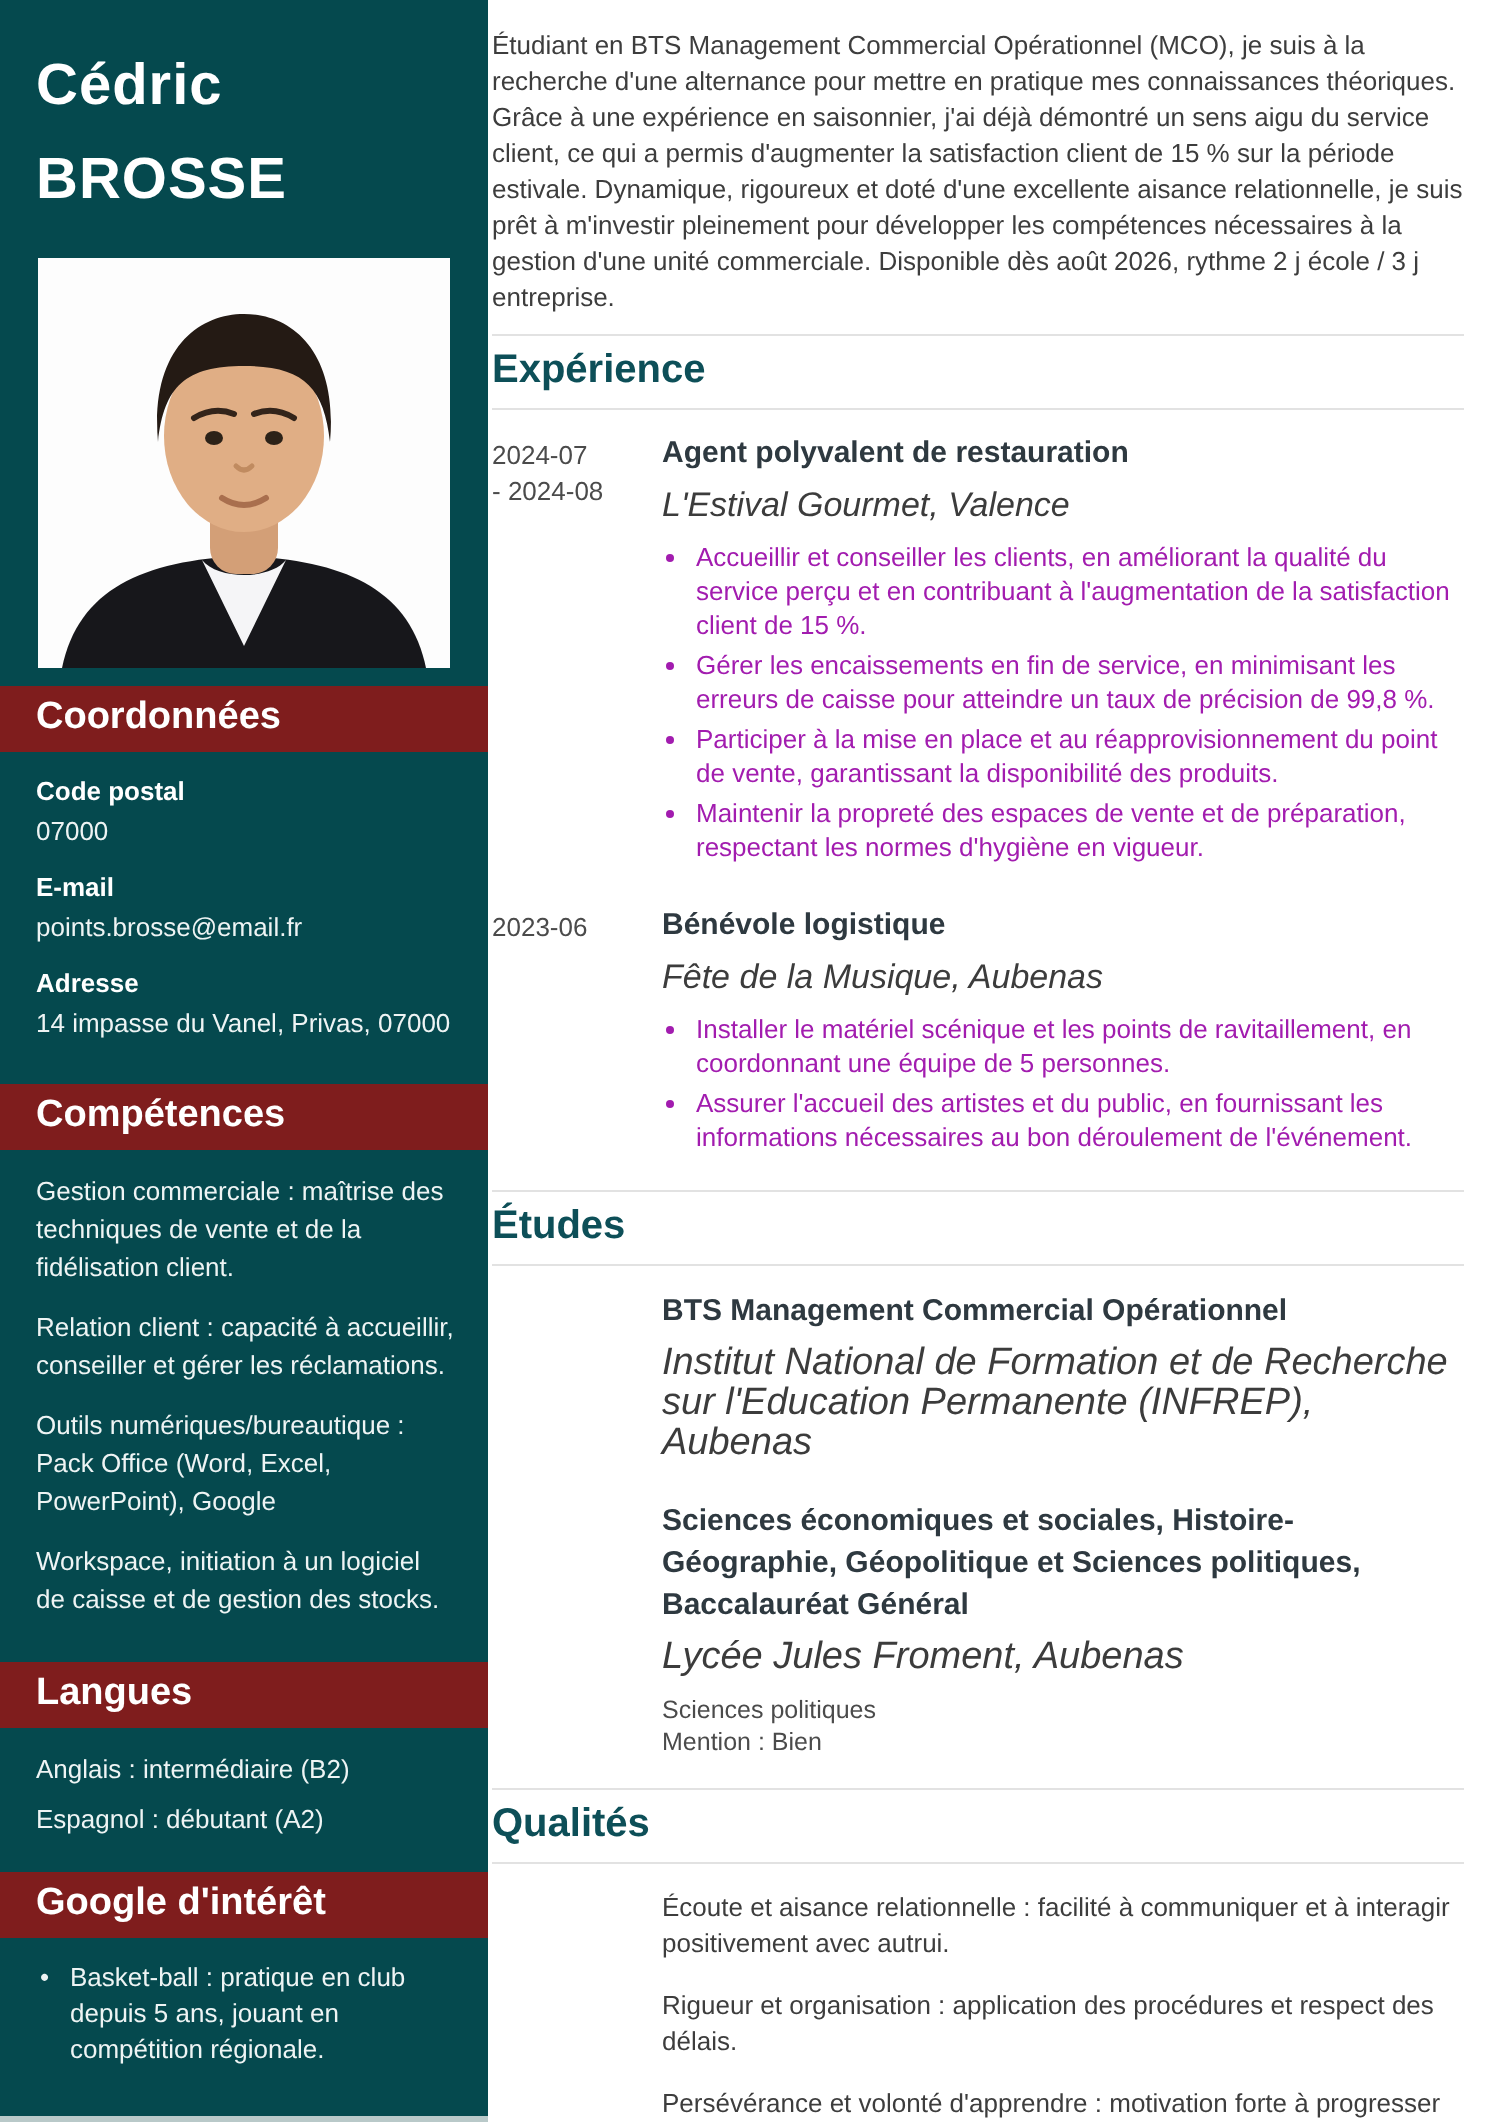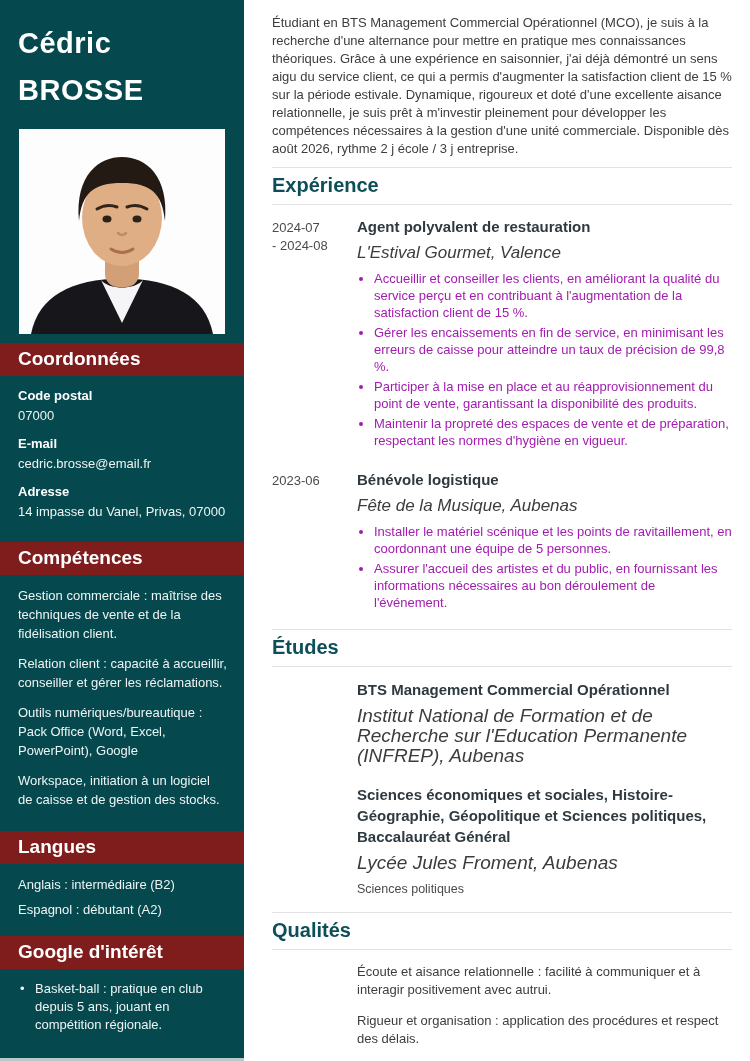--- a/index.html
+++ b/index.html
@@ -23,21 +23,21 @@
   .field-value { line-height:18px; }
 
   .side-par { line-height:19px; margin-bottom:11px; }
   .side-item { line-height:19px; margin-bottom:6px; }
 
   .side-list { list-style:none; }
   .side-list li { position:relative; padding-left:17px; line-height:18px; margin-bottom:4px; }
   .side-list li::before { content:"•"; position:absolute; left:2px; top:0; color:#eef4f4; }
 
   
-  .main { flex:1; padding:14px 18px 0 28px; color:#3c3c3c; }
+  .main { flex:1; padding:14px 18px 0 2px; color:#3c3c3c; }
   .summary { font-size:13px; line-height:18px; color:#3d3d3d; }
 
   .section-header { margin-top:9px; border-top:1px solid #e2e2e2; border-bottom:1px solid #e2e2e2;
                     padding:6px 0 7px 0; color:#0d4f58; font-size:20px; font-weight:bold; }
 
   .entry { display:flex; margin-top:12px; }
   .entry.gap-lg { margin-top:18px; }
   .date-col { width:85px; flex-shrink:0; font-size:13px; color:#4b4b4b; line-height:18px; padding-top:2px; }
   .body-col { flex:1; min-width:0; }
   .role { font-size:15px; font-weight:bold; color:#2e3940; line-height:20px; }
@@ -79,21 +79,21 @@
     </div>
 
     <div class="side-band">Coordonnées</div>
     <div class="side-body">
       <div class="field">
         <div class="field-label">Code postal</div>
         <div class="field-value">07000</div>
       </div>
       <div class="field">
         <div class="field-label">E-mail</div>
-        <div class="field-value">cedric.brosse@email.fr</div>
+        <div class="field-value">points.brosse@email.fr</div>
       </div>
       <div class="field">
         <div class="field-label">Adresse</div>
         <div class="field-value">14 impasse du Vanel, Privas, 07000</div>
       </div>
     </div>
 
     <div class="side-band">Compétences</div>
     <div class="side-body">
       <p class="side-par">Gestion commerciale : maîtrise des techniques de vente et de la fidélisation client.</p>
@@ -165,20 +165,21 @@
       </div>
     </div>
 
     <div class="entry gap-lg">
       <div class="date-col"></div>
       <div class="body-col">
         <div class="degree">Sciences économiques et sociales, Histoire-Géographie, Géopolitique et Sciences politiques, Baccalauréat Général</div>
         <div class="school">Lycée Jules Froment, Aubenas</div>
         <div class="details">
           <div class="detail-line">Sciences politiques</div>
+          <div class="detail-line">Mention : Bien</div>
         </div>
       </div>
     </div>
 
     <h2 class="section-header" style="margin-top:15px">Qualités</h2>
 
     <div class="entry" style="margin-top:0">
       <div class="date-col"></div>
       <div class="body-col">
         <p class="quality">Écoute et aisance relationnelle : facilité à communiquer et à interagir positivement avec autrui.</p>

